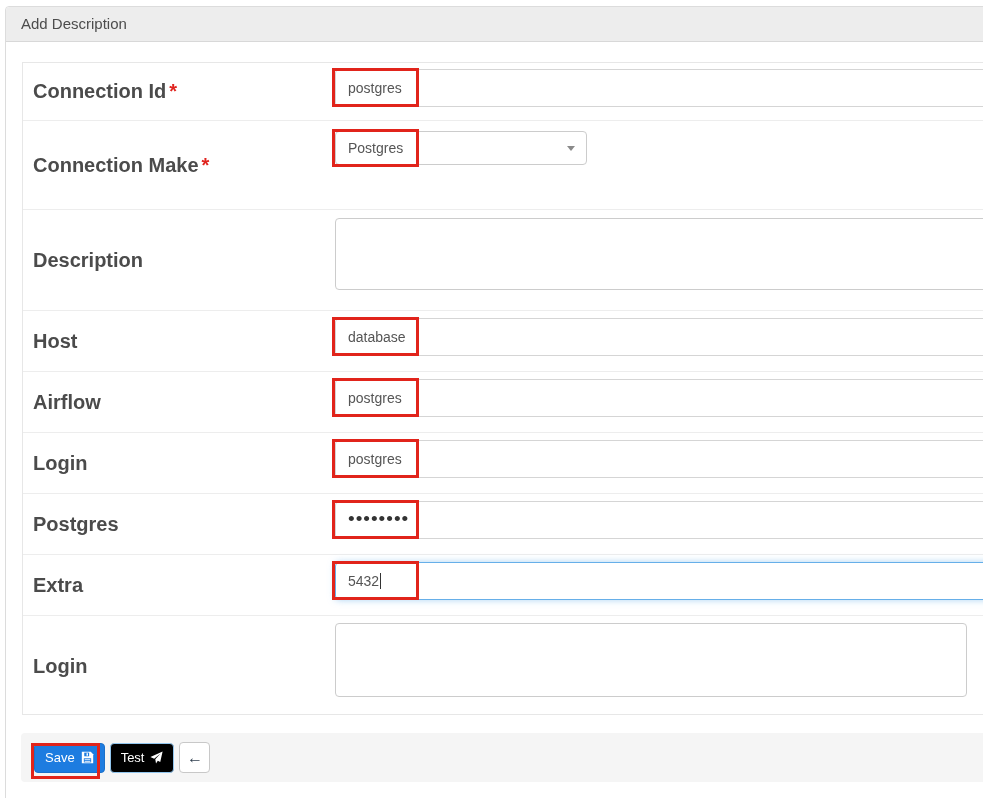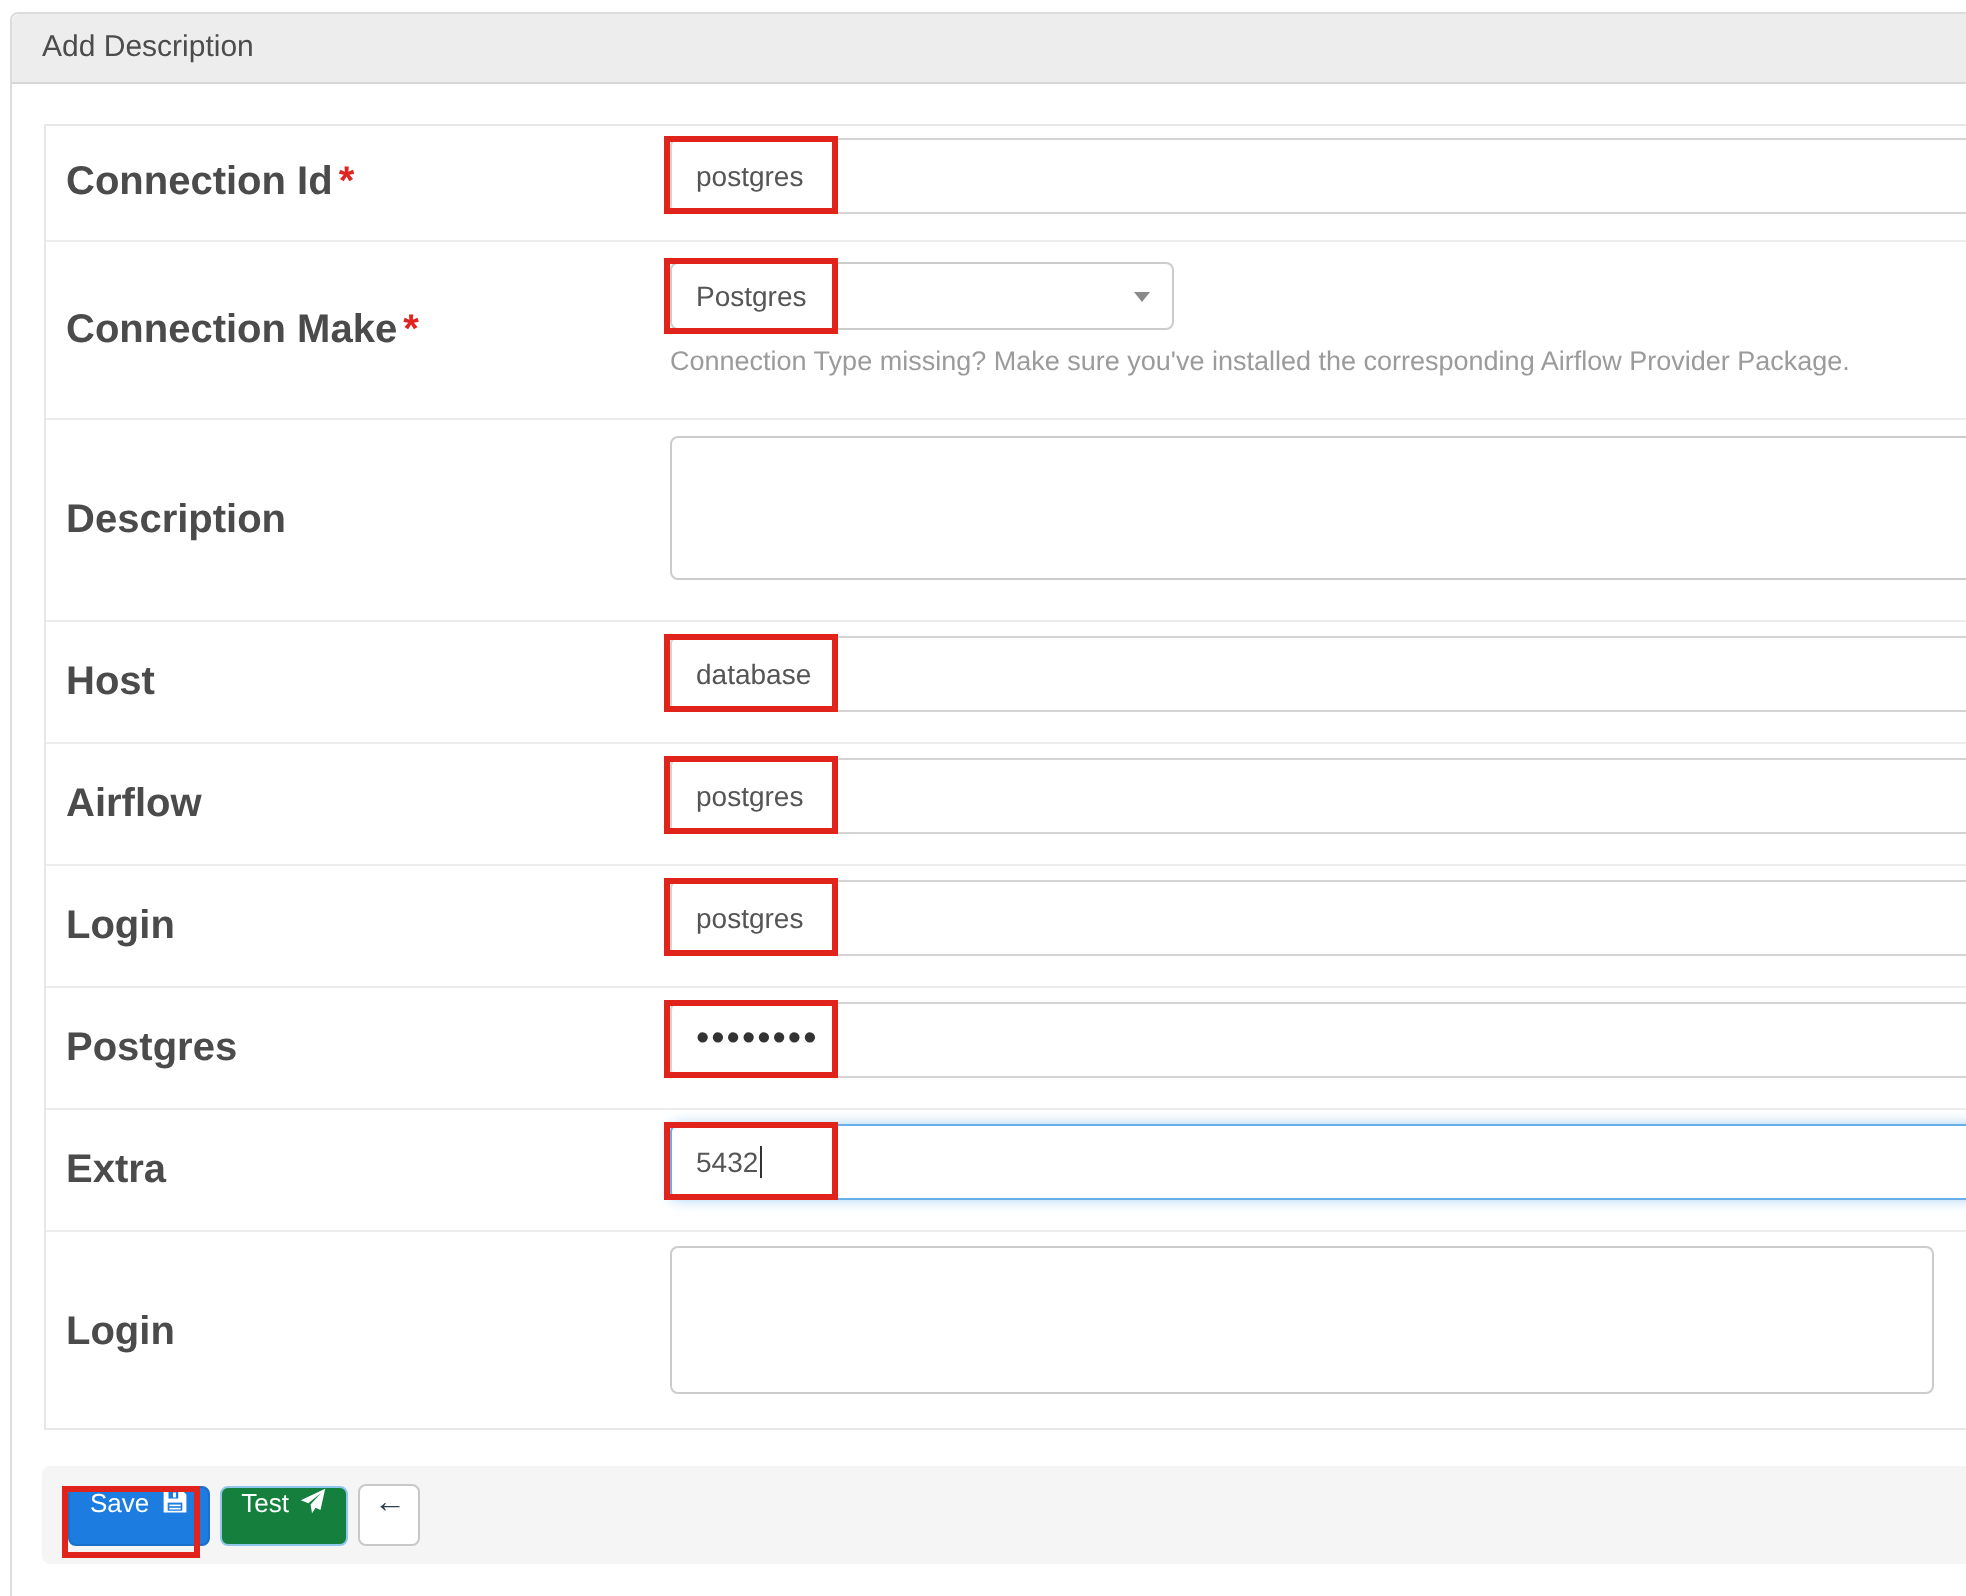--- a/index.html
+++ b/index.html
@@ -52,24 +52,24 @@
   .ta-desc { top:8px; width:900px; height:72px; }
   .ta-extra { top:7px; width:632px; height:74px; }
 
   .hl { position:absolute; left:309px; top:6px; width:87px; height:39px;
     border:3px solid #e1241b; z-index:5; pointer-events:none; }
   .r1 .hl { top:5px; } .r2 .hl { top:8px; height:38px; }
 
   .btn-bar { position:absolute; left:15px; top:726px; width:990px; height:49px;
     background:#f5f5f5; border-radius:4px; display:flex; align-items:center; }
   .btn { height:30px; border-radius:4px; border:1px solid transparent;
-    font-size:13px; color:#fff; display:inline-flex; 
+    font-size:13px; color:#fff; display:inline-flex; align-items:center;
     gap:6px; padding:0 10px; font-family:"Liberation Sans", sans-serif; cursor:pointer; }
   .btn-save { background:#1d7ce0; border-color:#1a70ca; margin-left:13px; }
-  .btn-test { background:#15803d; border-color:#92c6ee; margin-left:5px; }
+  .btn-test { background:#000000; border-color:#92c6ee; margin-left:5px; }
   .btn-back { background:#fff; border:1px solid #c8c8c8; margin-left:5px;
     width:31px; height:31px; justify-content:center; color:#2f3e4e;
     font-size:16px; font-weight:bold; padding:0; }
   .hl-save { position:absolute; left:10px; top:10px; width:69px; height:36px;
     border:3px solid #e1241b; z-index:5; pointer-events:none; }
   .icon { display:inline-flex; }
 </style>
 </head>
 <body>
 
@@ -85,21 +85,20 @@
       <div class="tinput"><span>postgres</span></div>
       <div class="hl"></div>
     </div>
 
     <div class="frow r2">
       <span class="flabel"><span>Connection Make</span><span class="req">*</span></span>
       <div class="sel">
         <span>Postgres</span>
         <span class="sel-caret"></span>
       </div>
-      <div class="help">Connection Type missing? Make sure you've installed the corresponding Airflow Provider Package.</div>
       <div class="hl"></div>
     </div>
 
     <div class="frow r3">
       <span class="flabel">Description</span>
       <div class="tarea ta-desc"></div>
     </div>
 
     <div class="frow r4">
       <span class="flabel">Host</span>

